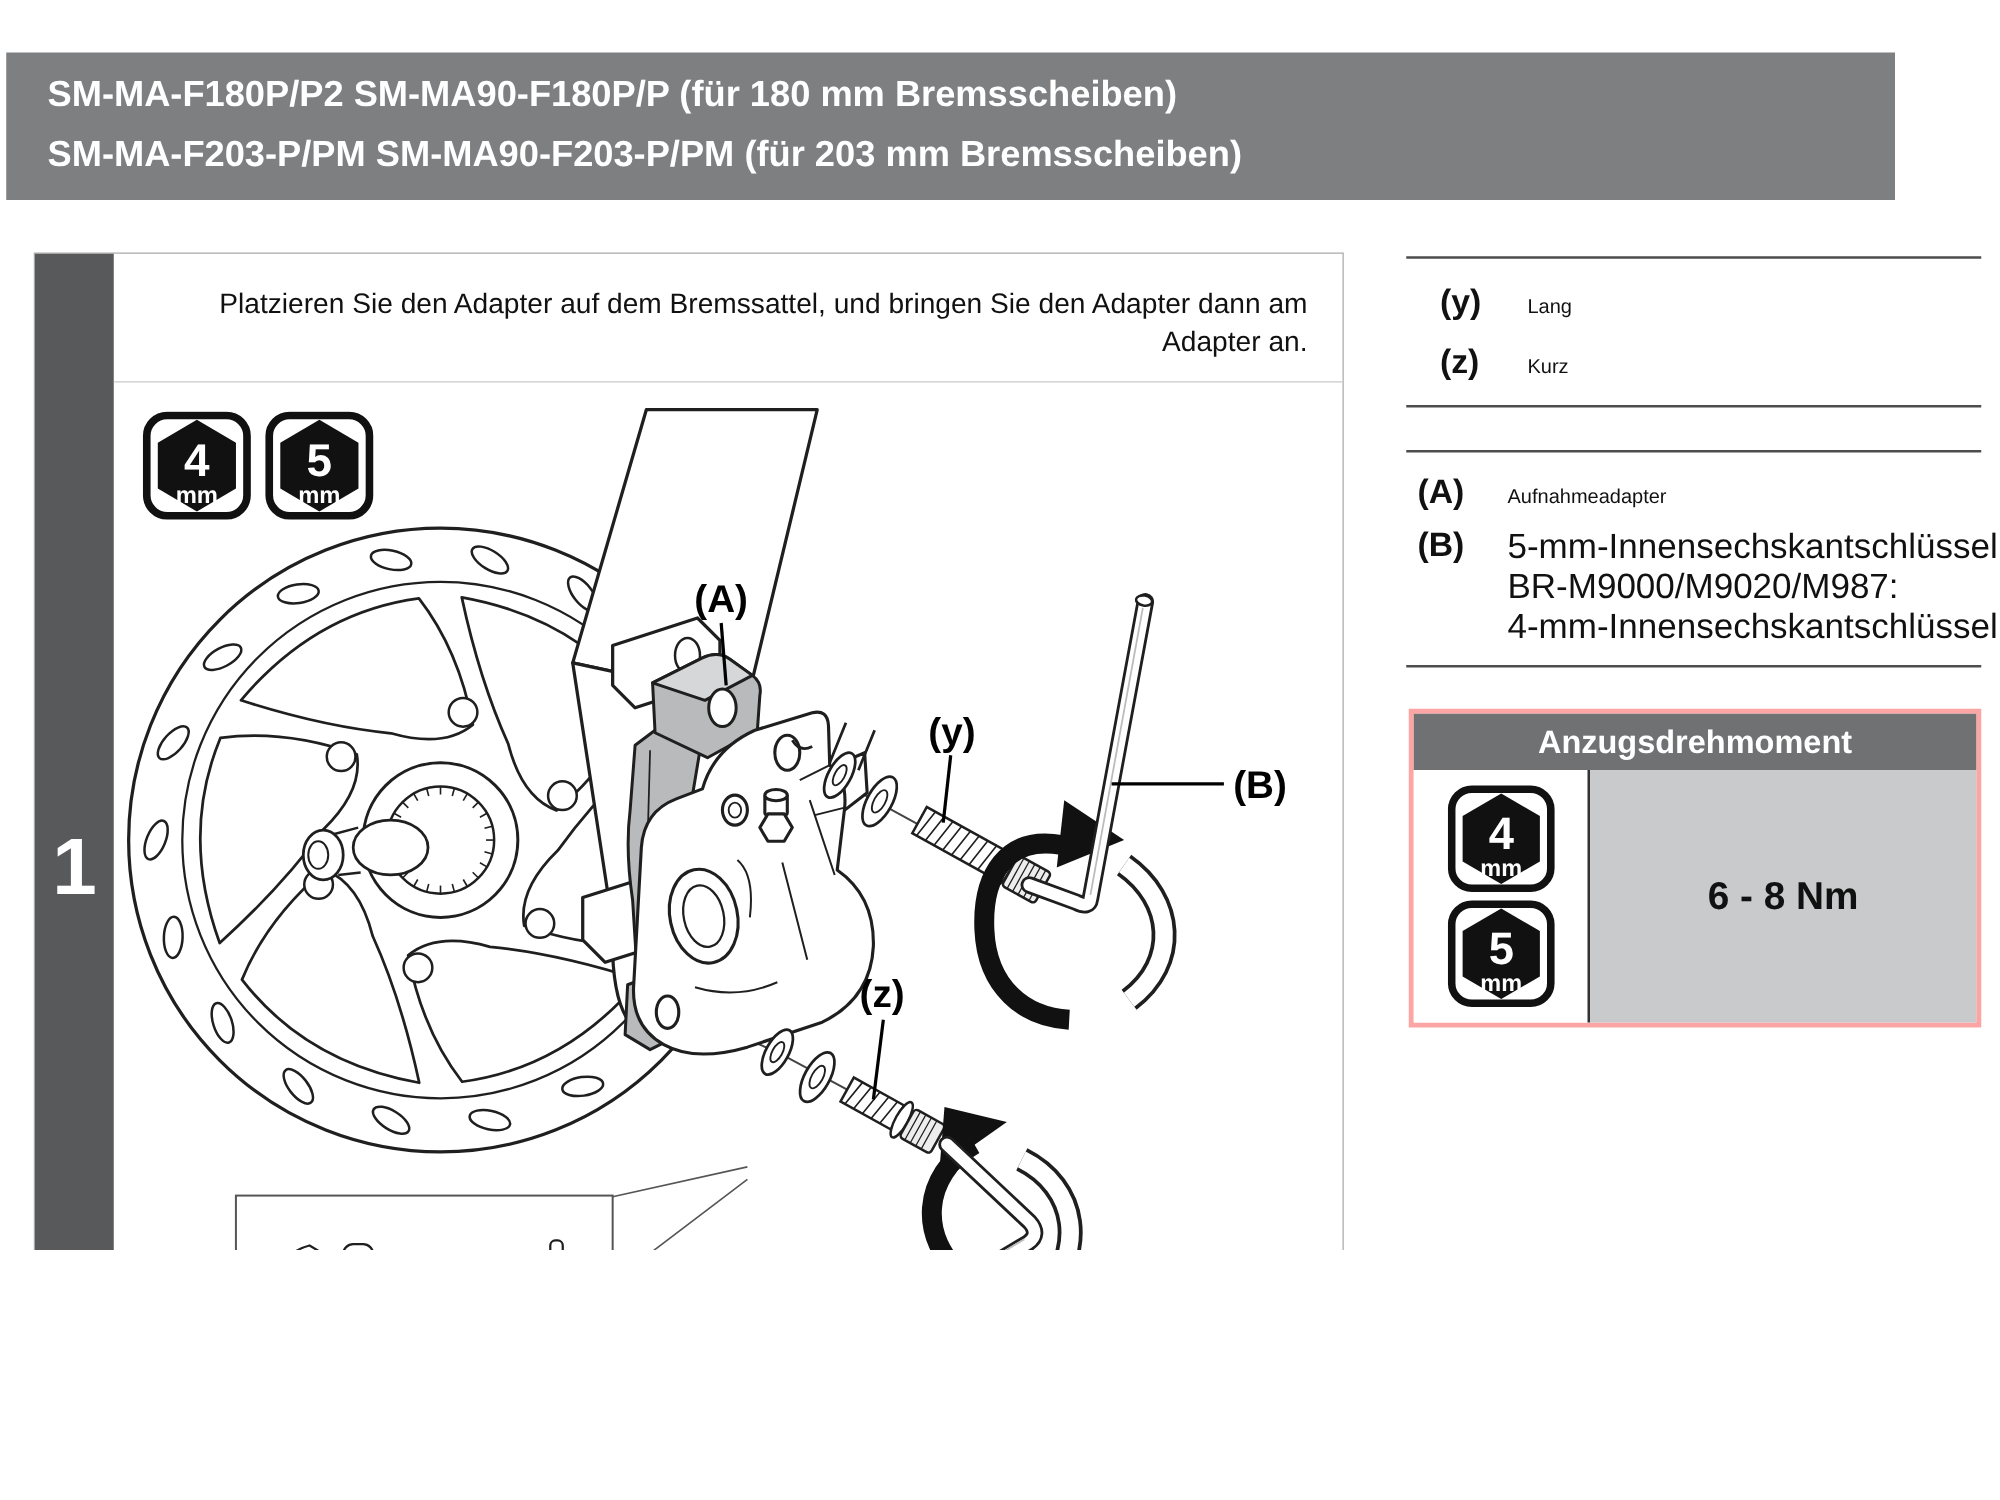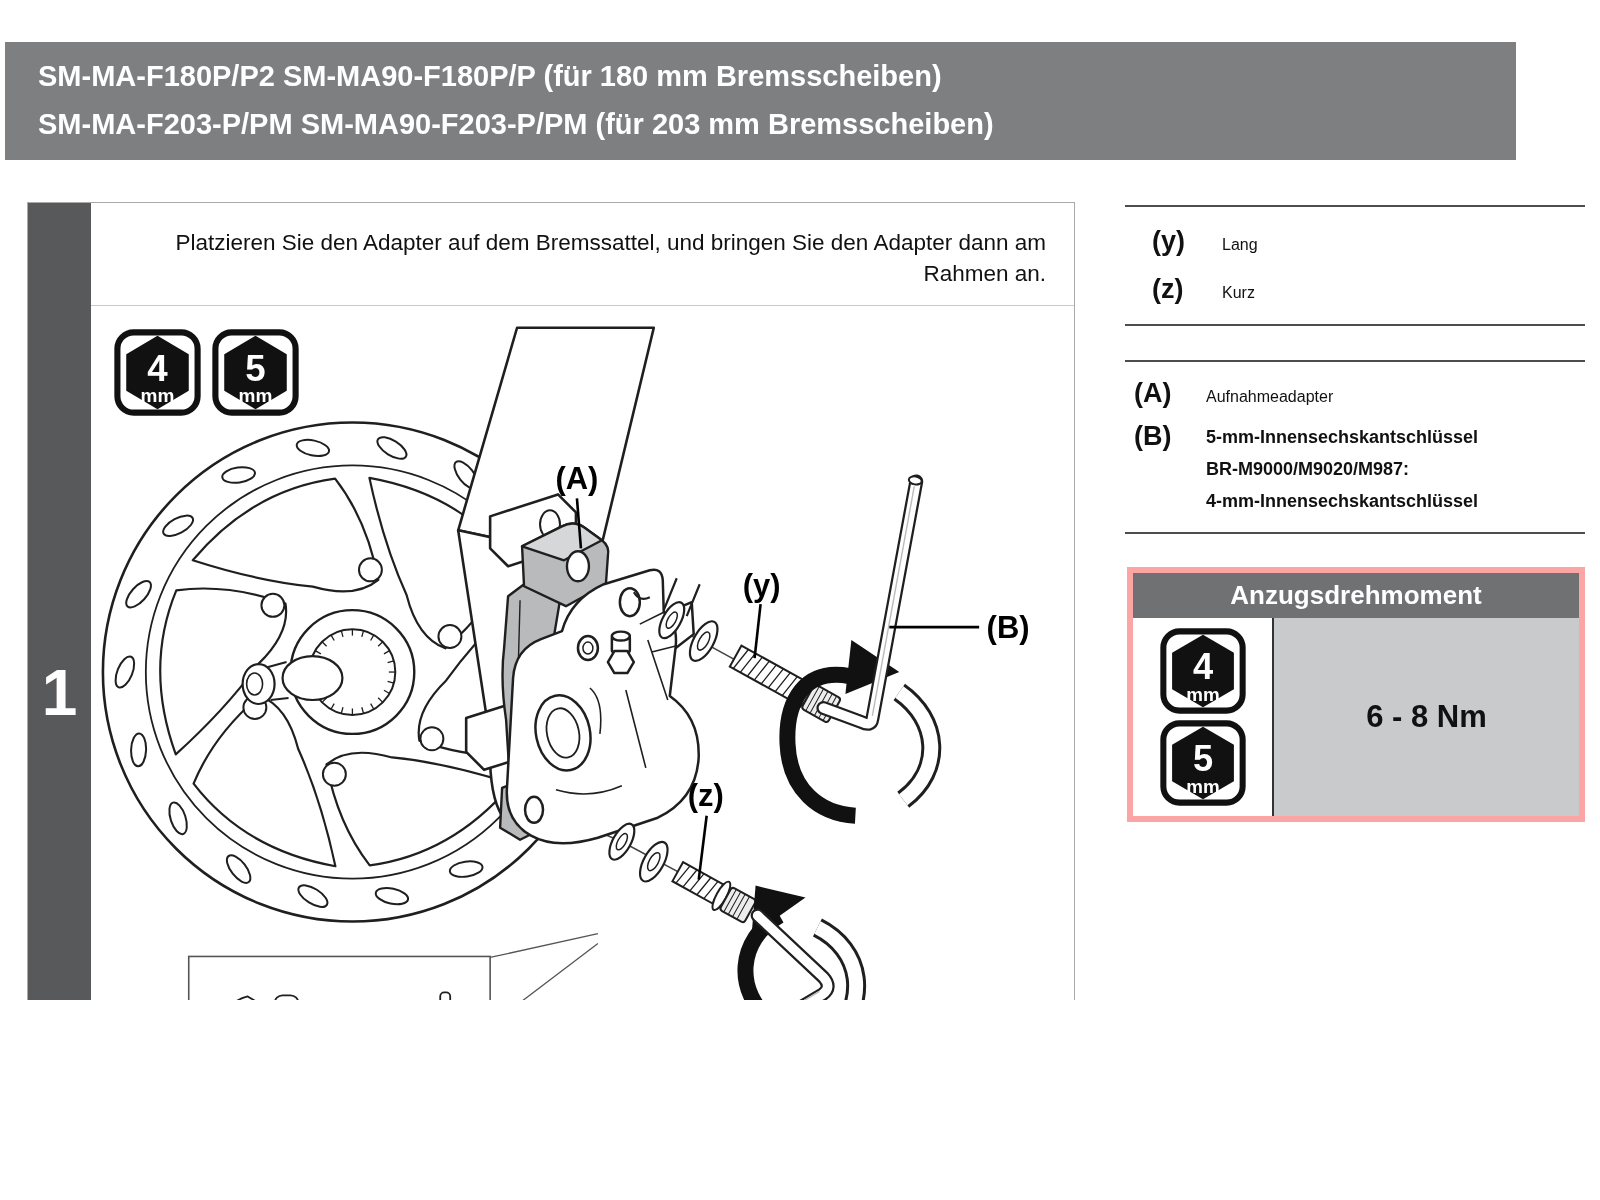--- a/index.html
+++ b/index.html
@@ -20,24 +20,24 @@
   .illustration{position:absolute;left:0;top:0;width:1046px;height:980px;}
   
   .hexicon{position:absolute;width:87px;height:87px;}
   .hexicon svg{width:100%;height:100%;display:block;}
   .hexicon text{font-family:"Liberation Sans",sans-serif;font-weight:bold;fill:#fff;text-anchor:middle;}
   
   .rule{position:absolute;left:1125px;width:460px;height:2px;background:#4d4d4d;}
   .side-row{position:absolute;display:flex;align-items:baseline;}
   .side-key{font-weight:bold;font-size:27px;width:70px;flex:none;}
   .side-val{font-size:16px;}
-  .parts-lines{font-size:18px;line-height:32px;font-weight:bold;}
+  .parts-lines{font-size:28px;line-height:32px;}
   
   .torque{position:absolute;left:1127px;top:567px;width:458px;height:255px;
-          border:6px solid #fca5a5;box-sizing:border-box;display:flex;flex-direction:column;}
+          border:4px solid #fca5a5;box-sizing:border-box;display:flex;flex-direction:column;}
   .torque-header{height:45px;flex:none;background:var(--torque-header-bg,#6f7173);color:#fff;
                  font-weight:bold;font-size:26px;display:flex;align-items:center;justify-content:center;}
   .torque-body{flex:1;display:flex;}
   .torque-tools{width:139px;flex:none;background:#fff;border-right:2px solid #333;
                 display:flex;flex-direction:column;align-items:center;justify-content:center;gap:6px;}
   .torque-value{flex:1;background:var(--torque-value-bg,#c9cacb);display:flex;align-items:center;
                 justify-content:center;font-weight:bold;font-size:31px;}
   .tq-icon{position:relative;width:86px;height:86px;}
   
   .dlabel{font:bold 31px "Liberation Sans",sans-serif;fill:#000;text-anchor:middle;}
@@ -51,21 +51,21 @@
     <div>SM-MA-F180P/P2 SM-MA90-F180P/P (für 180 mm Bremsscheiben)</div>
     <div>SM-MA-F203-P/PM SM-MA90-F203-P/PM (für 203 mm Bremsscheiben)</div>
   </div>
 
   <div class="main-panel">
     <div class="step-bar">
       <span>1</span>
     </div>
     <div class="instruction">
       <div>Platzieren Sie den Adapter auf dem Bremssattel, und bringen Sie den Adapter dann am</div>
-      <div>Rahmen an.</div>
+      <div>Adapter an.</div>
     </div>
     <div class="instr-divider"></div>
 
     <svg class="illustration" viewBox="27 202 1048 982">
 
       <g stroke="#444" stroke-width="1.6" fill="none">
         <path d="M 550,524 L 578,566 L 630,602 L 736,660 L 752,670"></path>
         <path d="M 538,806 L 622,842 L 678,872 L 692,882"></path>
       </g>
 

